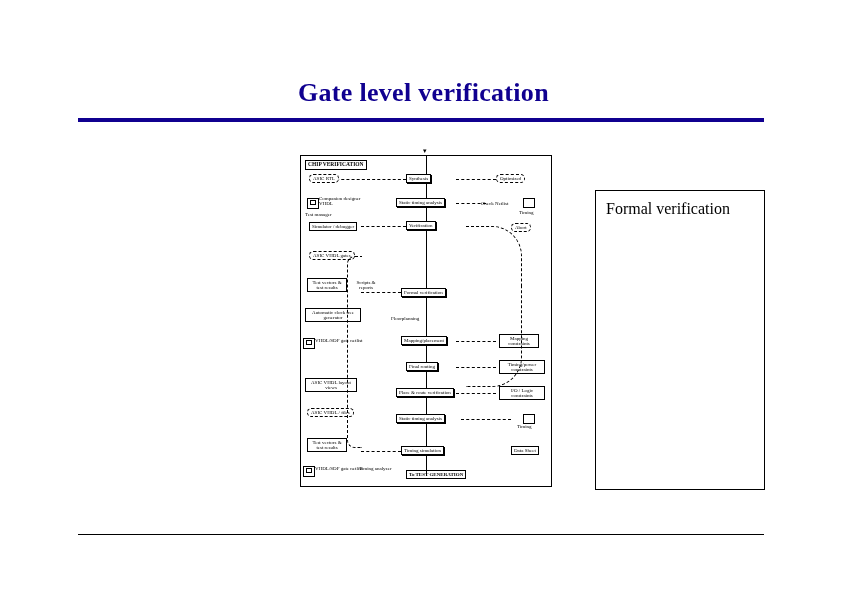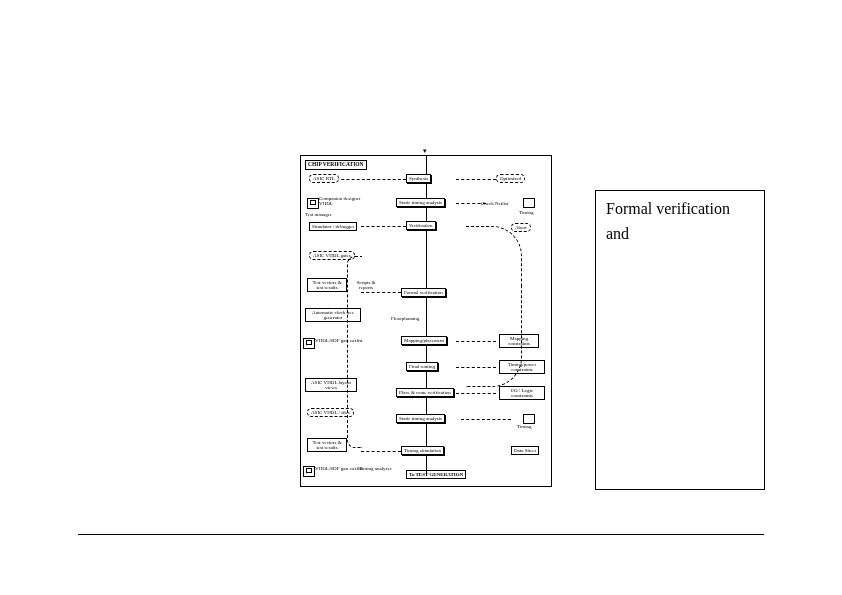--- a/index.html
+++ b/index.html
@@ -20,20 +20,24 @@
   .pc::after{content:"";position:absolute;left:2px;top:1px;right:2px;bottom:3px;border:1px solid #000}
   .sidebox{position:absolute;left:595px;top:190px;width:170px;height:300px;border:1px solid #000;padding:8px 10px;box-sizing:border-box}
   .sidebox p{margin:0 0 6px 0;font-size:16px;line-height:1.2}
   .tick{position:absolute;font-size:7px}
 </style>
 </head>
 <body>
 
 <div class="page">
 
+  <div class="header-block">
+    <div class="title">Gate level verification</div>
+    <div class="hr-main"></div>
+  </div>
 
   <div class="diagram">
 
     <span class="tick" style="left:122px;top:-9px">▾</span>
 
     <div class="db db-title" style="left:4px;top:4px">CHIP VERIFICATION</div>
 
     <div class="vline" style="left:125px;top:0;height:320px"></div>
 
     <div class="procbox" style="left:105px;top:18px">Synthesis</div>
@@ -91,18 +95,17 @@
     <div class="doc" style="left:210px;top:290px">Data Sheet</div>
 
     <div style="position:absolute;left:165px;top:70px;width:55px;height:60px;border:1px dashed #000;border-left:none;border-bottom:none;border-top-right-radius:30px"></div>
     <div style="position:absolute;left:165px;top:130px;width:55px;height:100px;border:1px dashed #000;border-left:none;border-top:none;border-bottom-right-radius:30px"></div>
     <div style="position:absolute;left:46px;top:100px;width:14px;height:190px;border:1px dashed #000;border-right:none;border-top-left-radius:8px;border-bottom-left-radius:8px"></div>
 
   </div>
 
   <div class="sidebox">
     <p>Formal verification</p>
-    <p>and</p>
   </div>
 
   <div class="hr-foot"></div>
 
 </div>
 
 </body></html>

